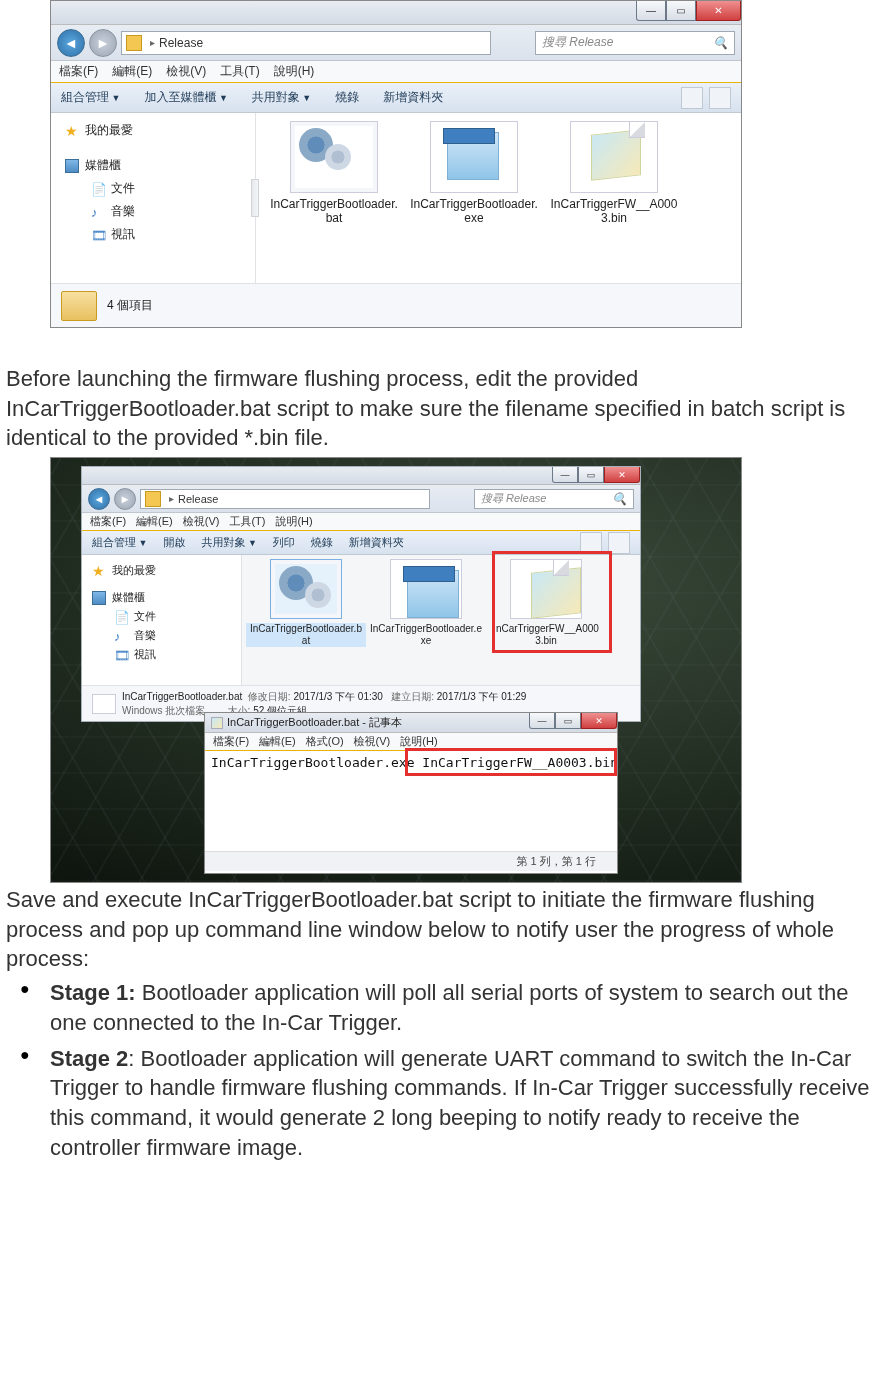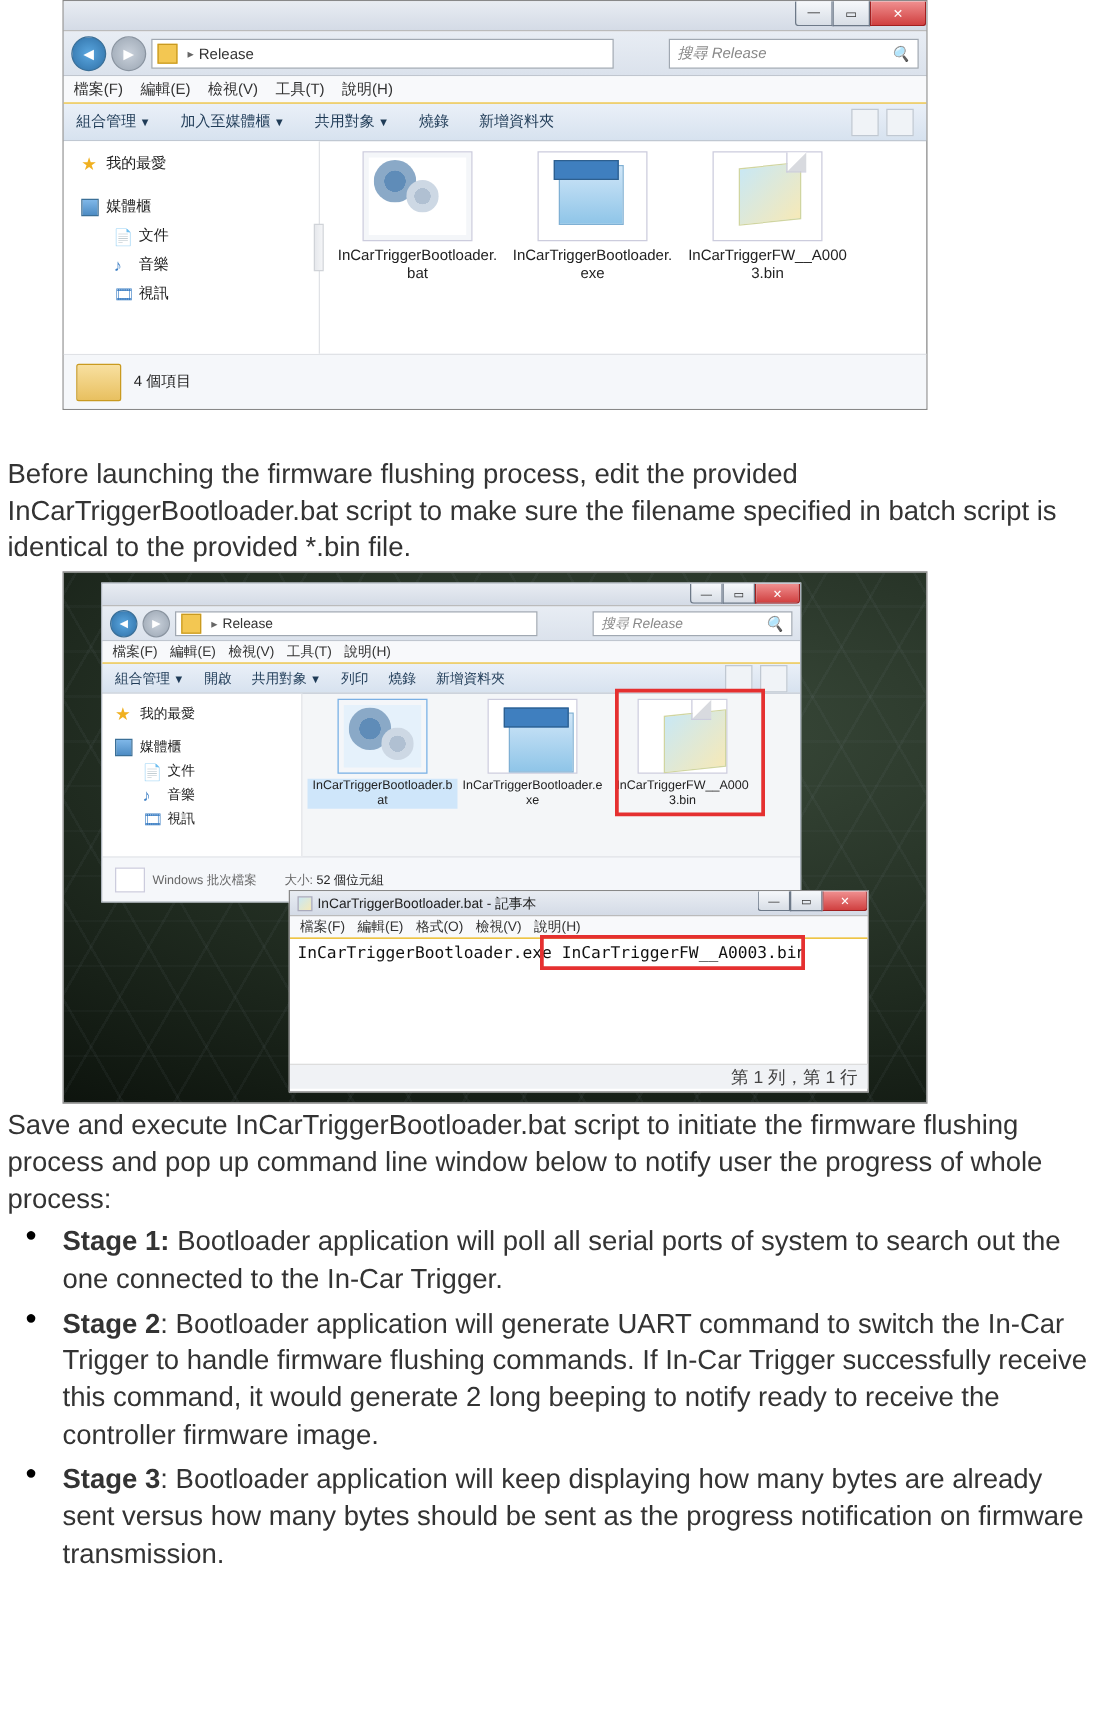--- a/index.html
+++ b/index.html
@@ -87,29 +87,29 @@
   .inner-explorer .filepane{padding:4px;}
   .inner-explorer .file-item{width:120px;font-size:10px;}
   .inner-explorer .file-thumb{width:72px;height:60px;}
   .inner-explorer .file-item.selected .file-thumb{border:1px solid #7bb0e4; background:#e5f1fb;}
   .inner-explorer .file-item.selected .label{background:#cfe6fa;}
   .red-box-1 { position:absolute; border:3px solid #e53030; pointer-events:none;}
   .inner-explorer .statusbar{height:36px;font-size:10px;}
   .inner-explorer .statinfo{display:flex;align-items:center;gap:6px;}
   .inner-explorer .statinfo .fthumb{width:24px;height:20px;background:#fff;border:1px solid #ccd;}
 
-  .notepad { position:absolute; top: 254px; left: 180px; width: 464px; height: 162px; border:1px solid #888; background:#fff; font-family:"Microsoft YaHei","Segoe UI",sans-serif;}
+  .notepad { position:absolute; top: 254px; left: 153px; width: 414px; height: 162px; border:1px solid #888; background:#fff; font-family:"Microsoft YaHei","Segoe UI",sans-serif;}
   .notepad .titlebar { height:20px;}
   .notepad .titletext { position:absolute; left:6px; top:2px; font-size:11px; color:#222; display:flex; align-items:center; gap:4px;}
   .notepad .titletext .np-icon{width:12px;height:12px;background:linear-gradient(135deg,#c9e8f4,#f6e9b8);border:1px solid #aab;}
   .notepad .ctrl-btn{height:16px;width:26px;font-size:9px;}
   .notepad .ctrl-btn.close{width:36px;}
   .notepad .menubar{height:18px;font-size:11px;gap:10px;}
   .notepad .editor { height: 100px; padding: 4px 6px; font-family: "NSimSun","SimSun",monospace; font-size:13px; color:#111; white-space:pre; position:relative;}
-  .notepad .statusbar-np { height:20px; border-top:1px solid #ddd; display:flex; align-items:center; justify-content:flex-end; padding:0 8px; font-size:14px; color:#444; background:#f0f2f5;}
+  .notepad .statusbar-np { height:20px; border-top:1px solid #ddd; display:flex; align-items:center; justify-content:flex-end; padding:0 21px; font-size:11px; color:#444; background:#f0f2f5;}
   .red-box-2 { position:absolute; border:3px solid #e53030; pointer-events:none;}
 
   
   .para2 { margin: 2px 0 0 0; padding: 0 6px; line-height: 1.35; color:#333; font-size:22px;}
   ul.stages { list-style:none; margin: 4px 0 0 0; padding: 0 6px;}
   ul.stages li { position:relative; padding: 0 0 6px 44px; line-height:1.35; font-size:22px; color:#333;}
   ul.stages li::before { content:"●"; position:absolute; left:14px; top:0; color:#000; font-size:16px;}
   .stage-label { font-weight: bold; }
 </style>
 </head>
@@ -286,20 +286,21 @@
             </div>
           <div class="label">InCarTriggerFW__A0003.bin</div>
         </div>
         <div class="red-box-1" style="top:-4px; left:250px; width:120px; height:102px;"></div>
       </div>
     </div>
     <div class="statusbar">
       <div class="statinfo">
         <div class="fthumb"></div>
         <div>
+          <div><span>InCarTriggerBootloader.bat</span>&nbsp;&nbsp;<span style="color:#666">修改日期:</span> <span>2017/1/3 下午 01:30</span>&nbsp;&nbsp;&nbsp;<span style="color:#666">建立日期:</span> <span>2017/1/3 下午 01:29</span></div>
           <div><span style="color:#666">Windows 批次檔案</span>&nbsp;&nbsp;&nbsp;&nbsp;&nbsp;&nbsp;&nbsp;&nbsp;<span style="color:#666">大小:</span> <span>52 個位元組</span></div>
         </div>
       </div>
     </div>
   </div>
 
   <div class="notepad">
     <div class="titlebar">
       <div class="titletext">
         <span class="np-icon"></span>
@@ -325,14 +326,13 @@
       <span>第 1 列，第 1 行</span>
     </div>
   </div>
 </div>
 
 <p class="para2">Save and execute InCarTriggerBootloader.bat script to initiate the firmware flushing process and pop up command line window below to notify user the progress of whole process:</p>
 
 <ul class="stages">
   <li><span class="stage-label">Stage 1:</span><span> Bootloader application will poll all serial ports of system to search out the one connected to the In-Car Trigger.</span></li>
   <li><span class="stage-label">Stage 2</span><span>: Bootloader application will generate UART command to switch the In-Car Trigger to handle firmware flushing commands. If In-Car Trigger successfully receive this command, it would generate 2 long beeping to notify ready to receive the controller firmware image.</span></li>
-  <li><span class="stage-label">Stage 3</span><span>: Bootloader application will keep displaying how many bytes are already sent versus how many bytes should be sent as the progress notification on firmware transmission.</span></li>
 </ul>
 
 </body></html>

